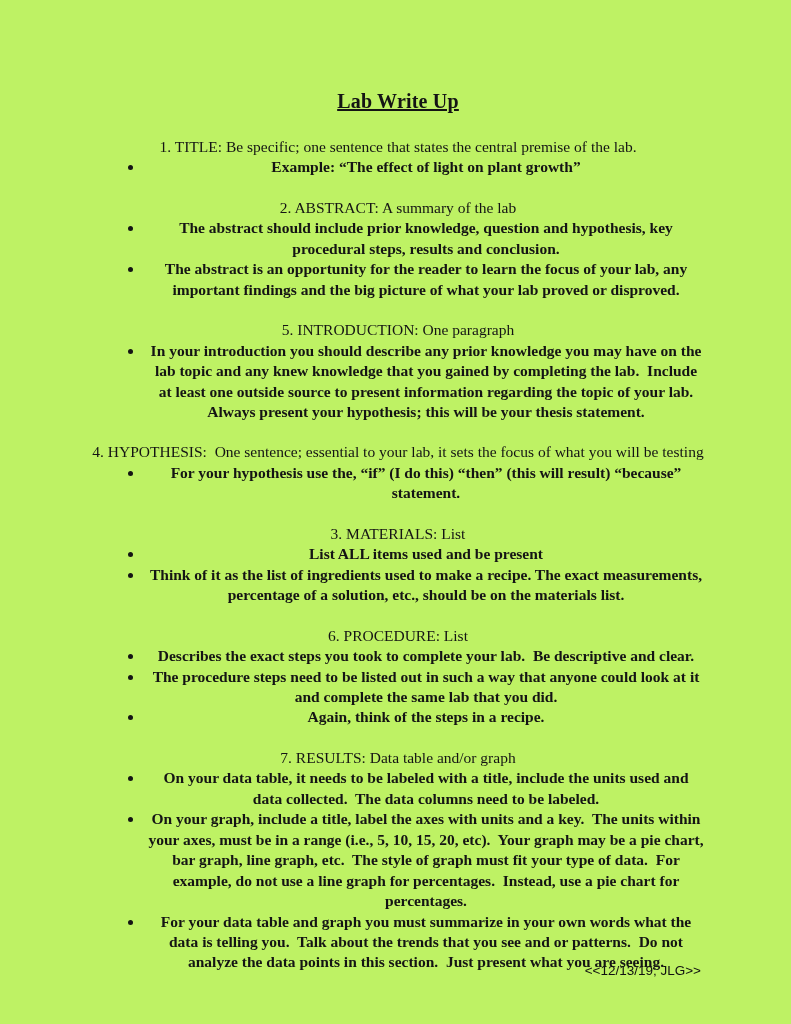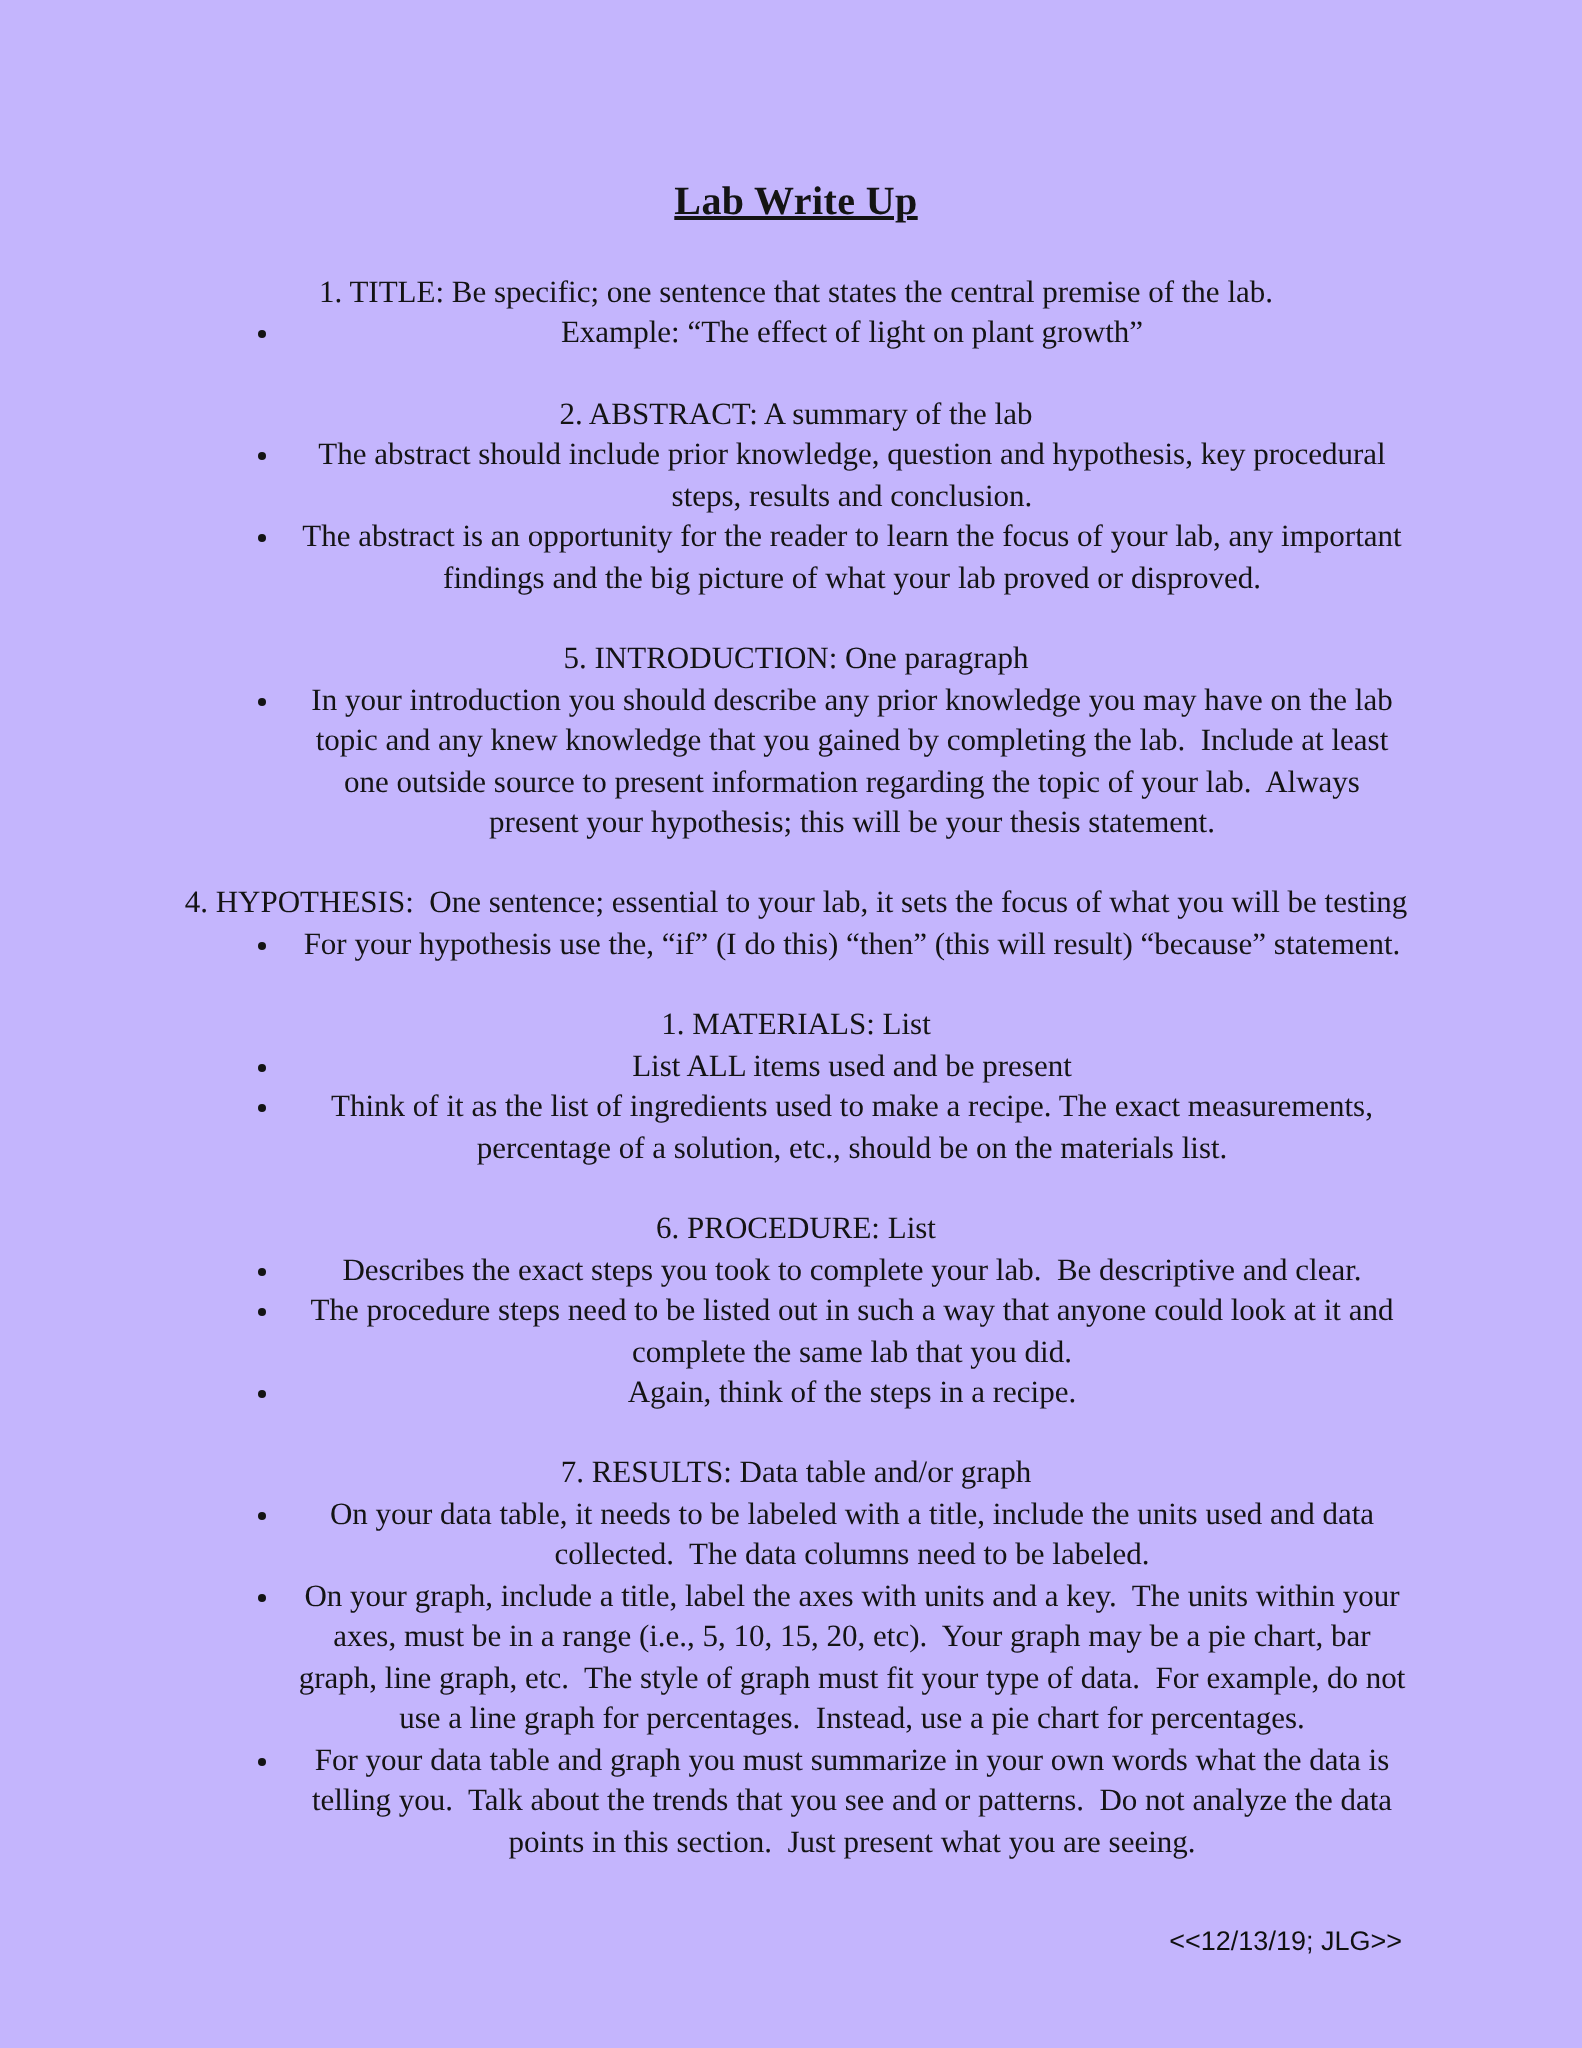--- a/index.html
+++ b/index.html
@@ -4,21 +4,21 @@
 <style>
   html, body {
     margin: 0;
     padding: 0;
     background: #e8e8e8;
   }
   .page {
     position: relative;
     width: 791px;
     height: 1024px;
-    background: #c4b5fd;
+    background: #bef264;
     font-family: "Liberation Serif", serif;
     color: #141414;
     overflow: hidden;
   }
   .content {
     position: absolute;
     left: 92px;
     top: 90px;
     width: 612px;
   }
@@ -36,20 +36,21 @@
   }
   .sec-heading {
     font-size: 15.5px;
     line-height: 1.32;
     white-space: pre-wrap;
   }
   ul.bullets {
     margin: 0;
     padding: 0 0 0 52px;
     list-style: disc outside;
+    font-weight: bold;
   }
   ul.bullets li {
     font-size: 15.5px;
     line-height: 1.32;
     padding-left: 4px;
     white-space: pre-wrap;
   }
   .footer-stamp {
     position: absolute;
     right: 90px;
@@ -86,21 +87,21 @@
             <li>In your introduction you should describe any prior knowledge you may have on the lab topic and any knew knowledge that you gained by completing the lab.  Include at least one outside source to present information regarding the topic of your lab.  Always present your hypothesis; this will be your thesis statement.</li>
           </ul>
         </section>
         <section class="doc-section">
           <div class="sec-heading">4. HYPOTHESIS:  One sentence; essential to your lab, it sets the focus of what you will be testing</div>
           <ul class="bullets">
             <li>For your hypothesis use the, “if” (I do this) “then” (this will result) “because” statement.</li>
           </ul>
         </section>
         <section class="doc-section">
-          <div class="sec-heading">1. MATERIALS: List</div>
+          <div class="sec-heading">3. MATERIALS: List</div>
           <ul class="bullets">
             <li>List ALL items used and be present</li>
             <li>Think of it as the list of ingredients used to make a recipe. The exact measurements, percentage of a solution, etc., should be on the materials list.</li>
           </ul>
         </section>
         <section class="doc-section">
           <div class="sec-heading">6. PROCEDURE: List</div>
           <ul class="bullets">
             <li>Describes the exact steps you took to complete your lab.  Be descriptive and clear.</li>
             <li>The procedure steps need to be listed out in such a way that anyone could look at it and complete the same lab that you did.</li>

